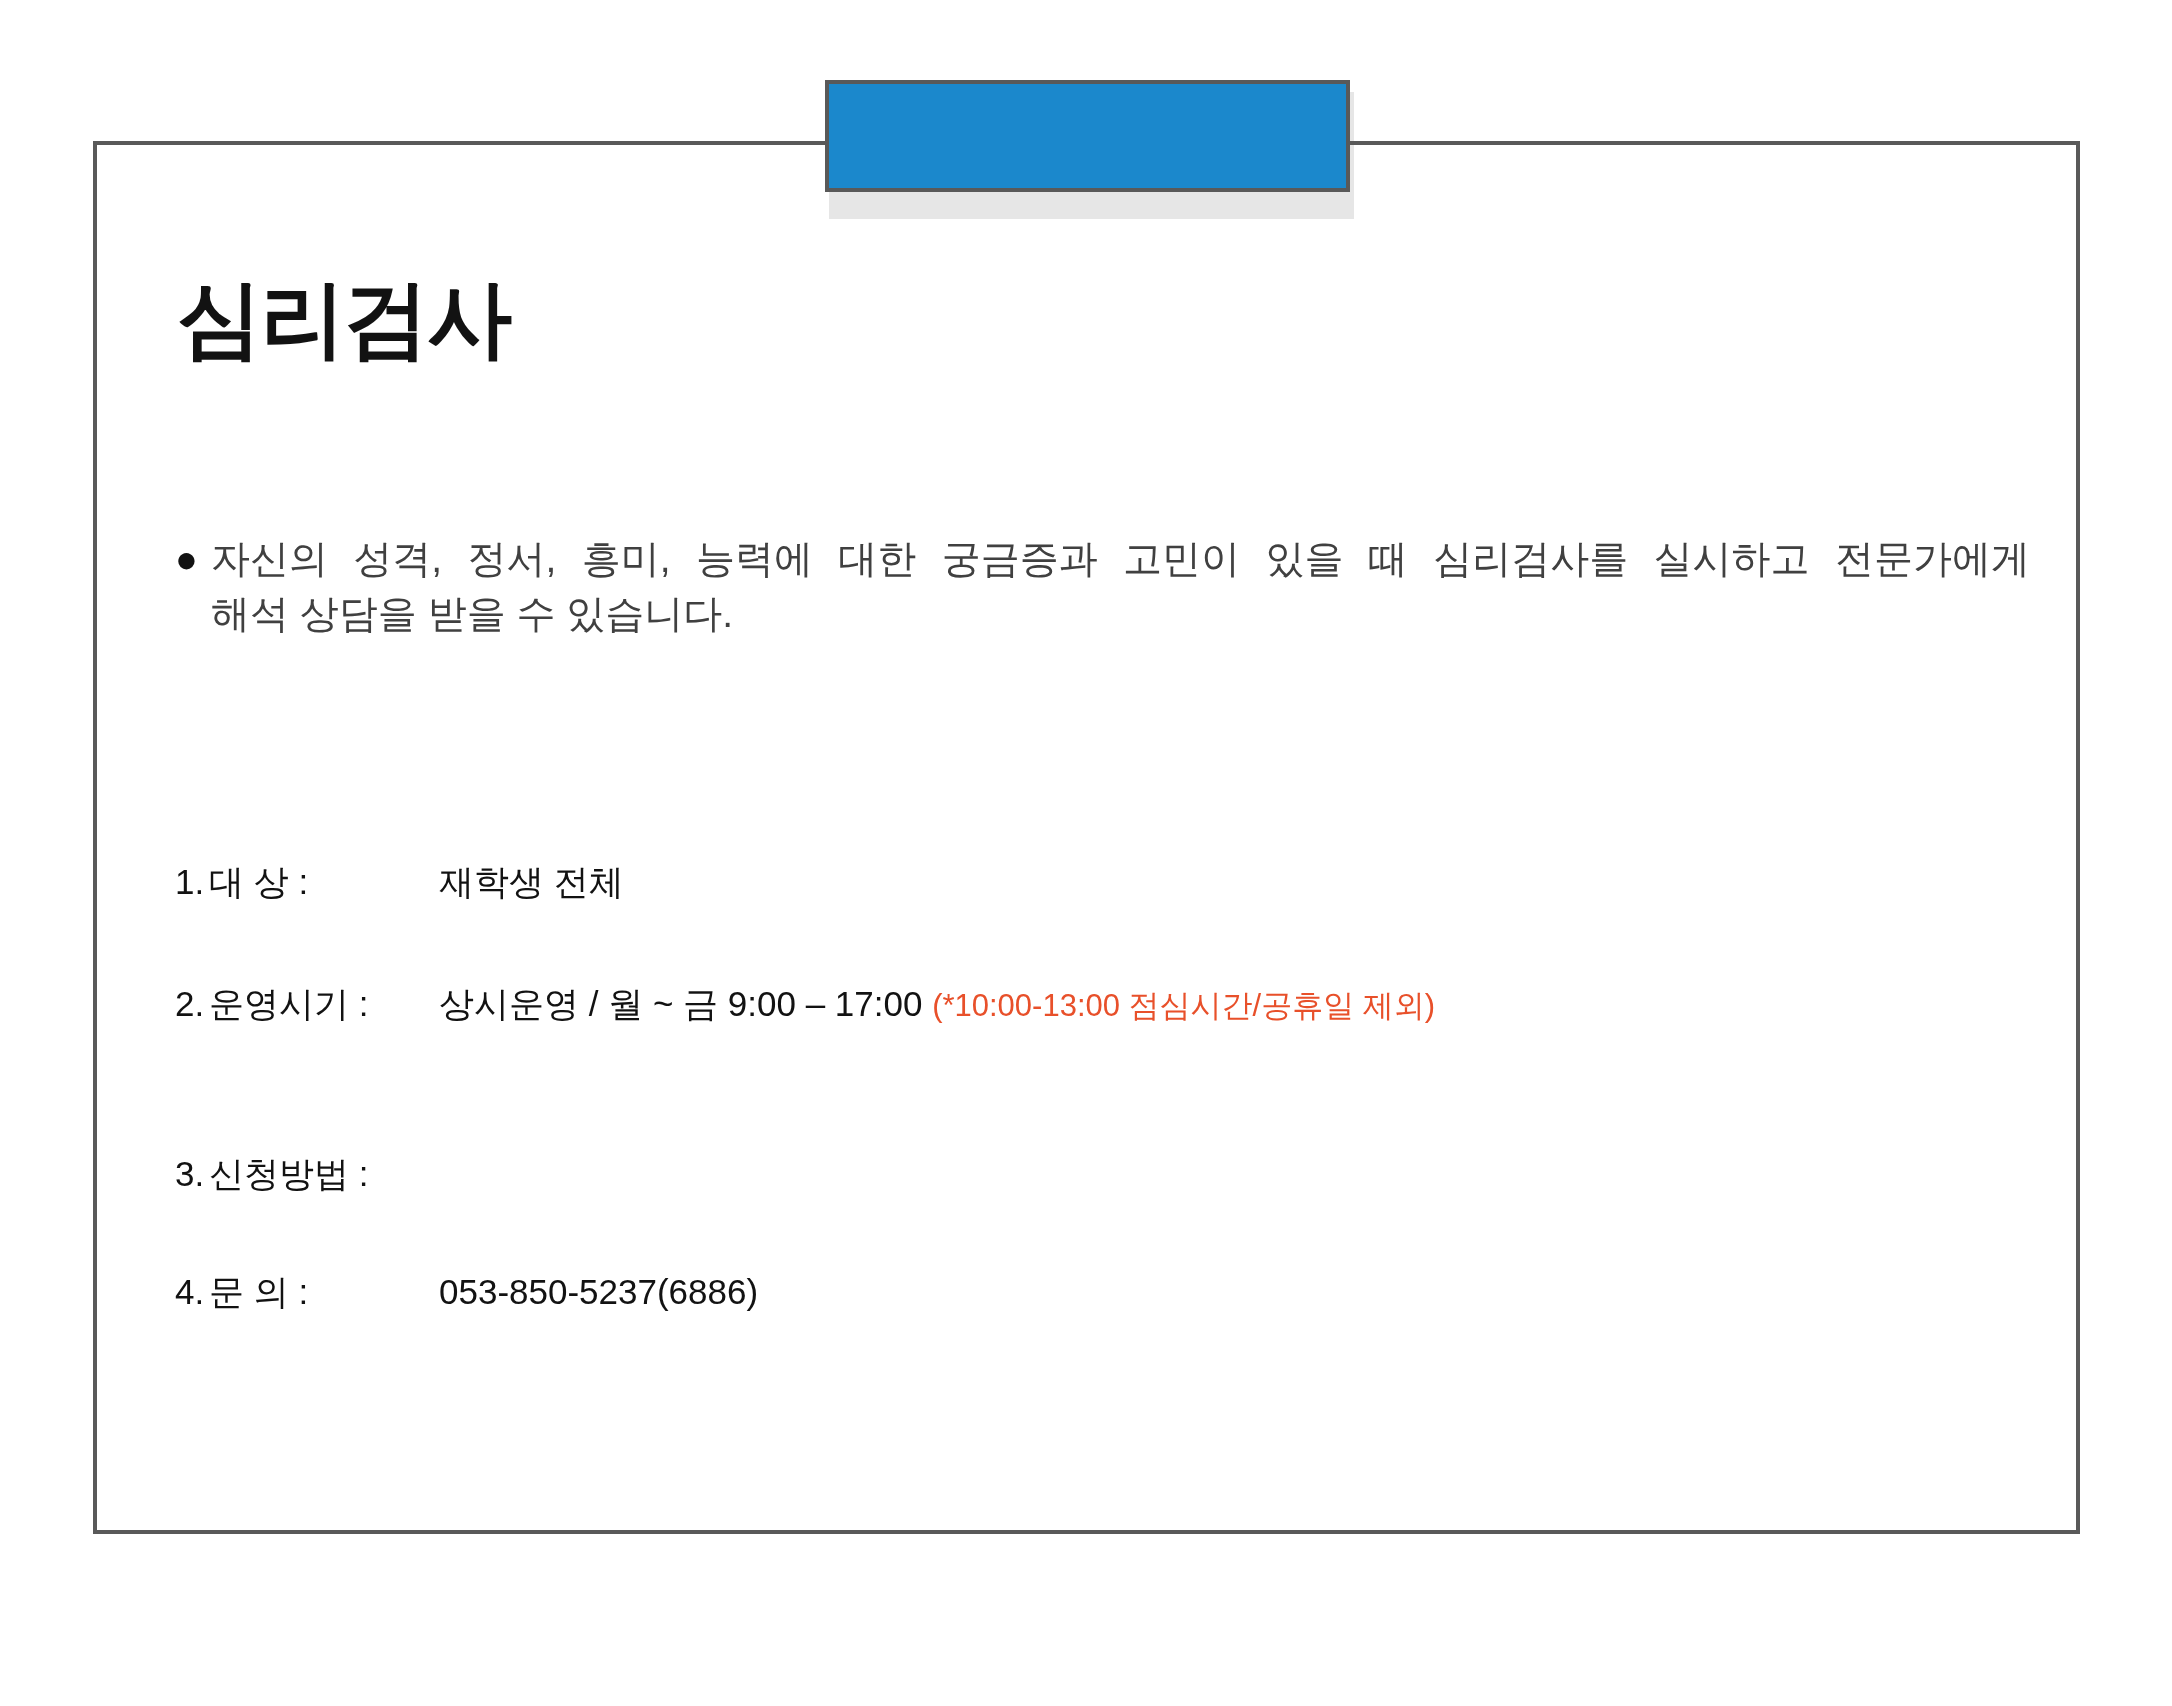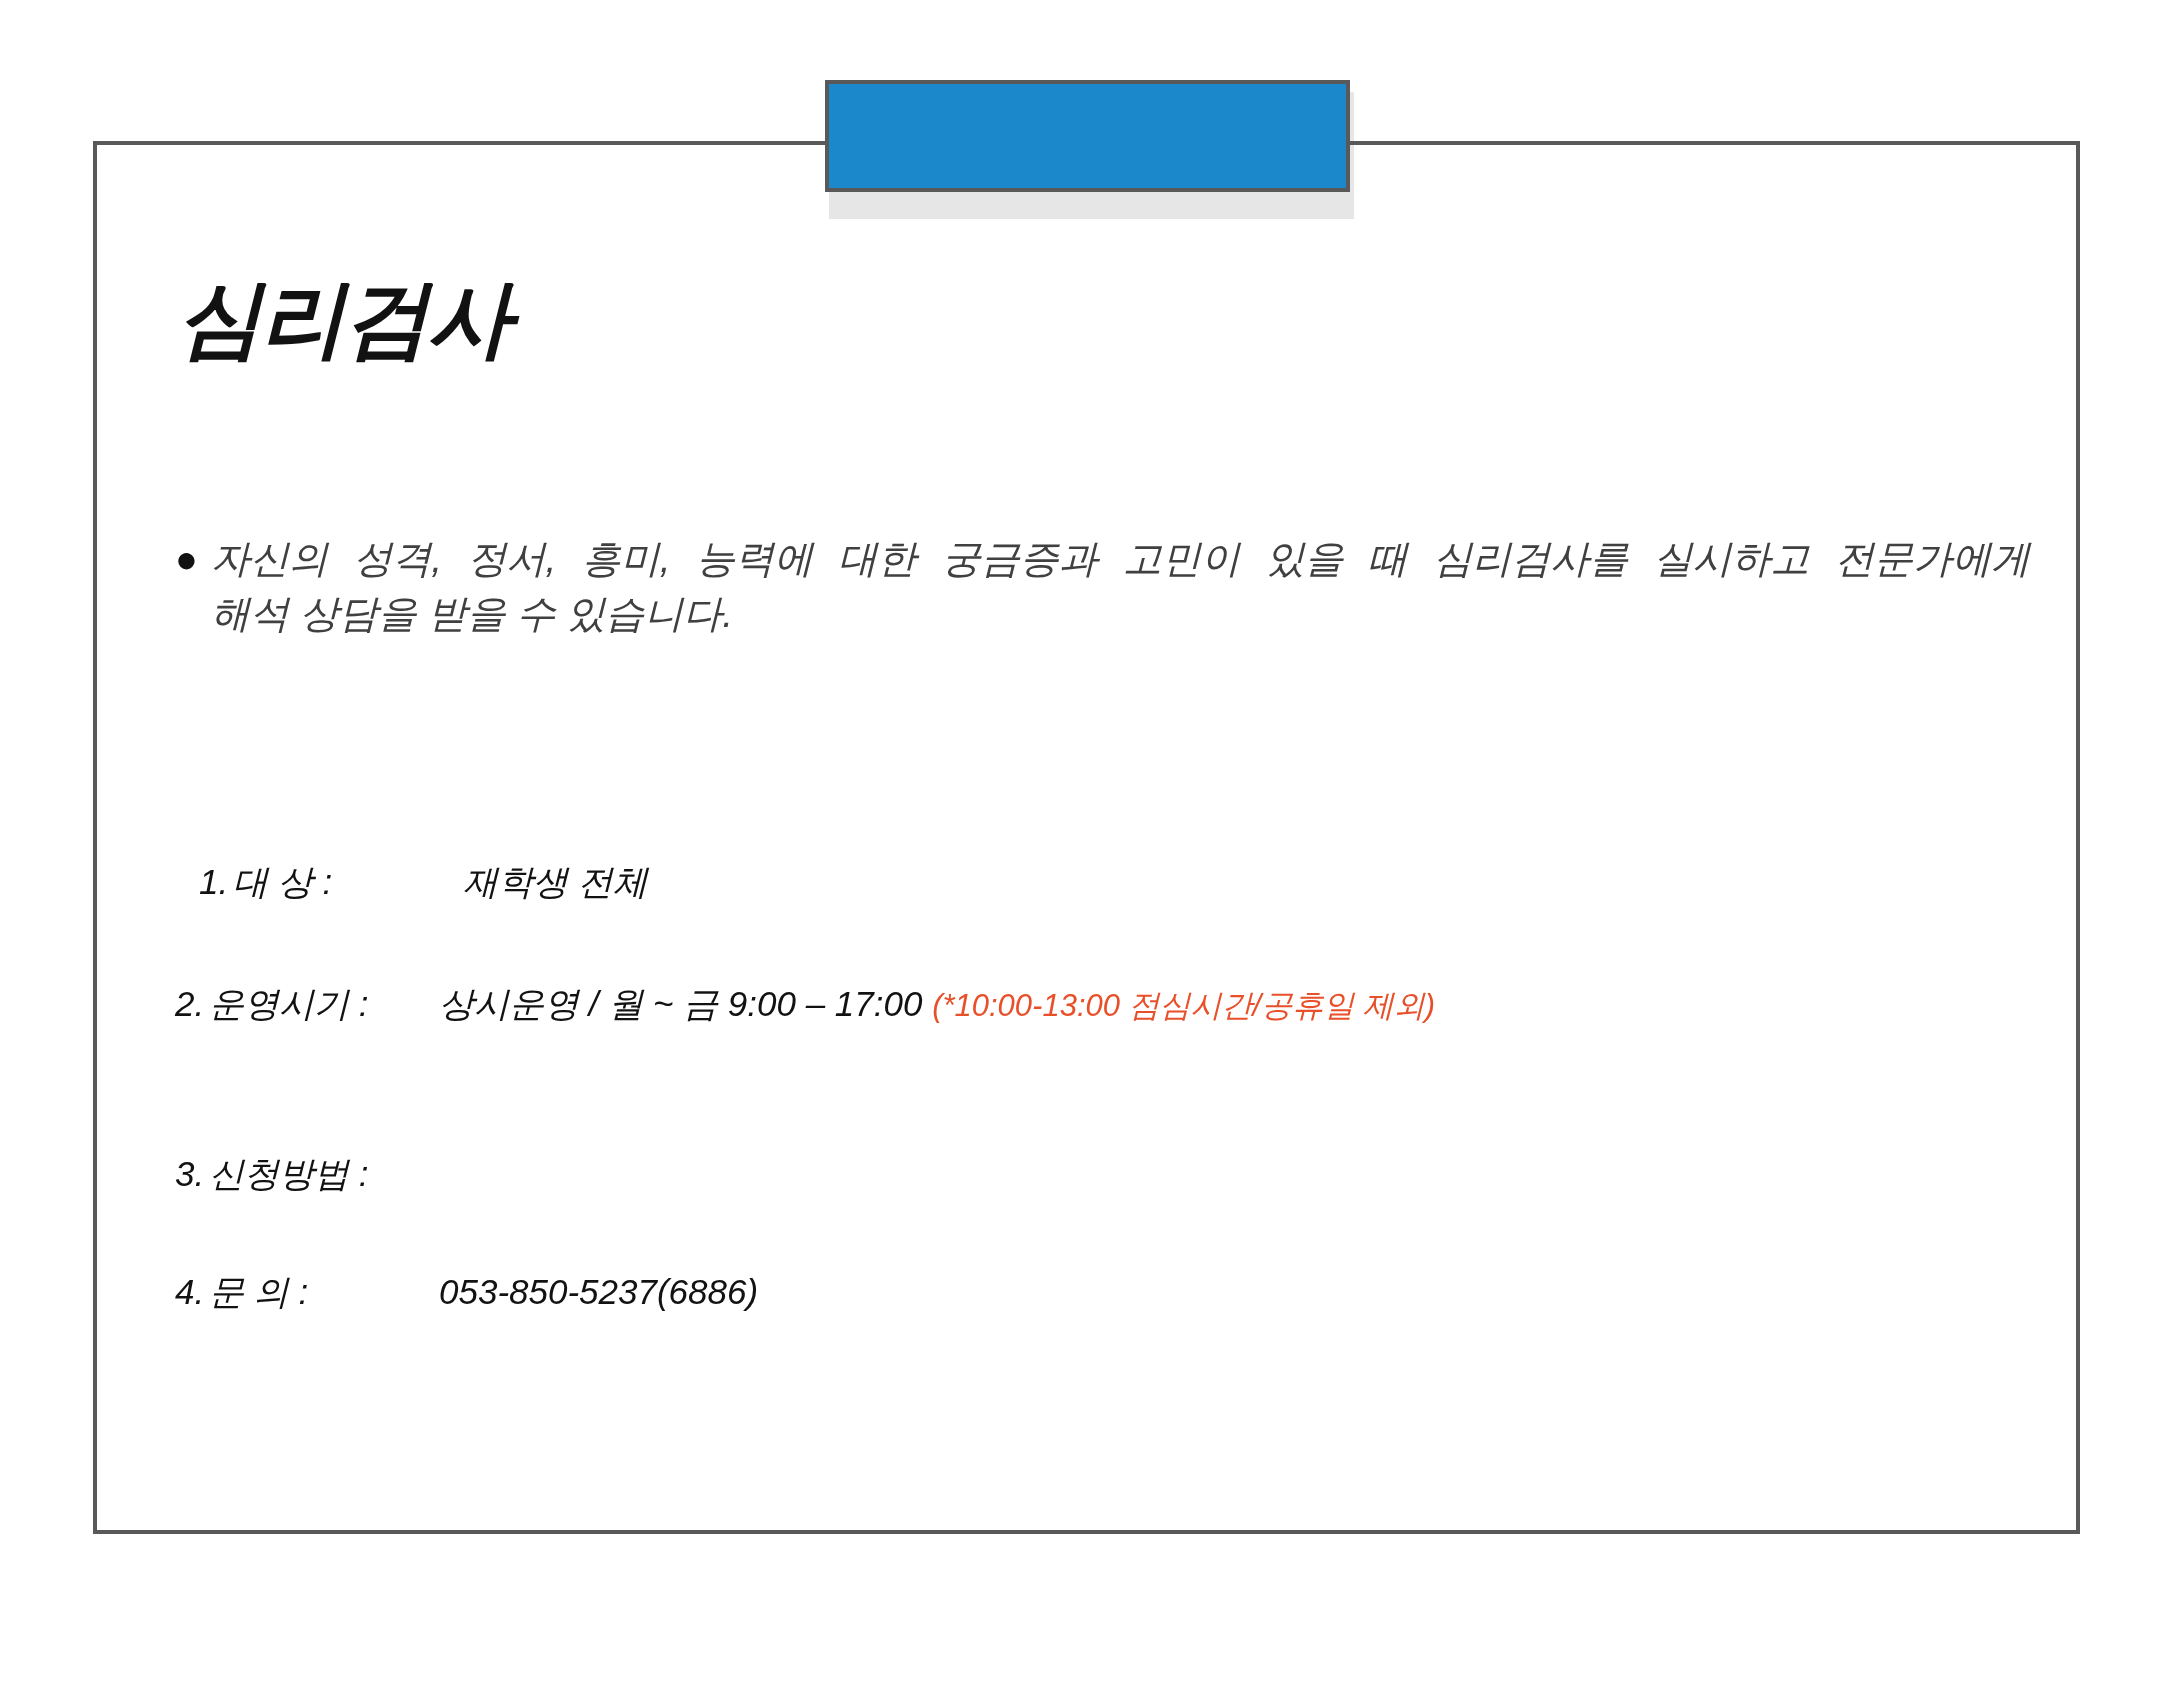--- a/index.html
+++ b/index.html
@@ -13,21 +13,20 @@
     font-family: "Liberation Sans", sans-serif;
     -webkit-font-smoothing: antialiased;
   }
 
   .slide {
     position: relative;
     width: 2172px;
     height: 1707px;
     background: #ffffff;
     overflow: hidden;
-    font-style: italic;
   }
 
   
   .tab-shadow {
     position: absolute;
     left: 829px;
     top: 92px;
     width: 525px;
     height: 127px;
     background: #e6e6e6;
@@ -129,21 +128,21 @@
     top: 714px;
     width: 1864px;
   }
   .info-item {
     position: absolute;
     left: 0;
     display: flex;
     align-items: baseline;
     white-space: nowrap;
   }
-  .info-item.i1 { top: 0px; margin-left: 24px; }
+  .info-item.i1 { top: 0px; }
   .info-item.i2 { top: 122px; justify-content: space-between; }
   .info-item.i3 { top: 292px; }
   .info-item.i4 { top: 410px; }
 
   .info-label {
     width: 264px;
     flex: 0 0 auto;
     font-size: 35px;
     color: #121212;
     letter-spacing: 0px;

